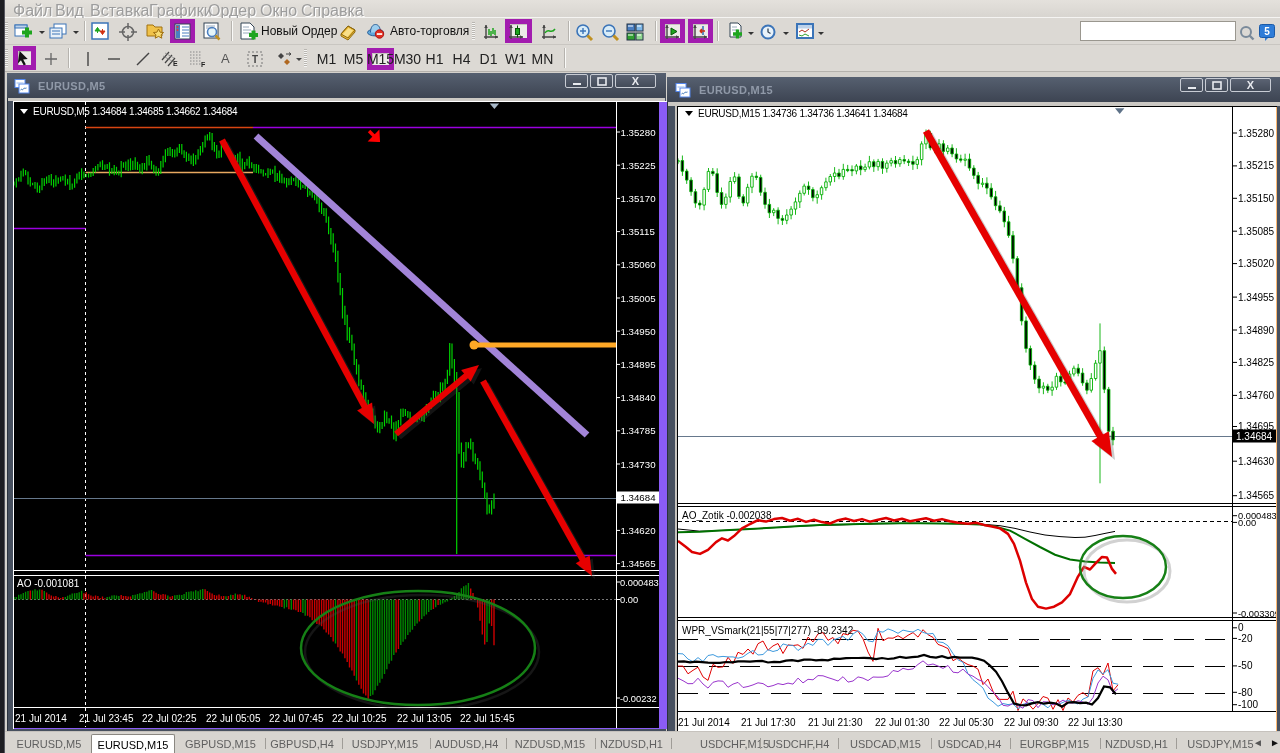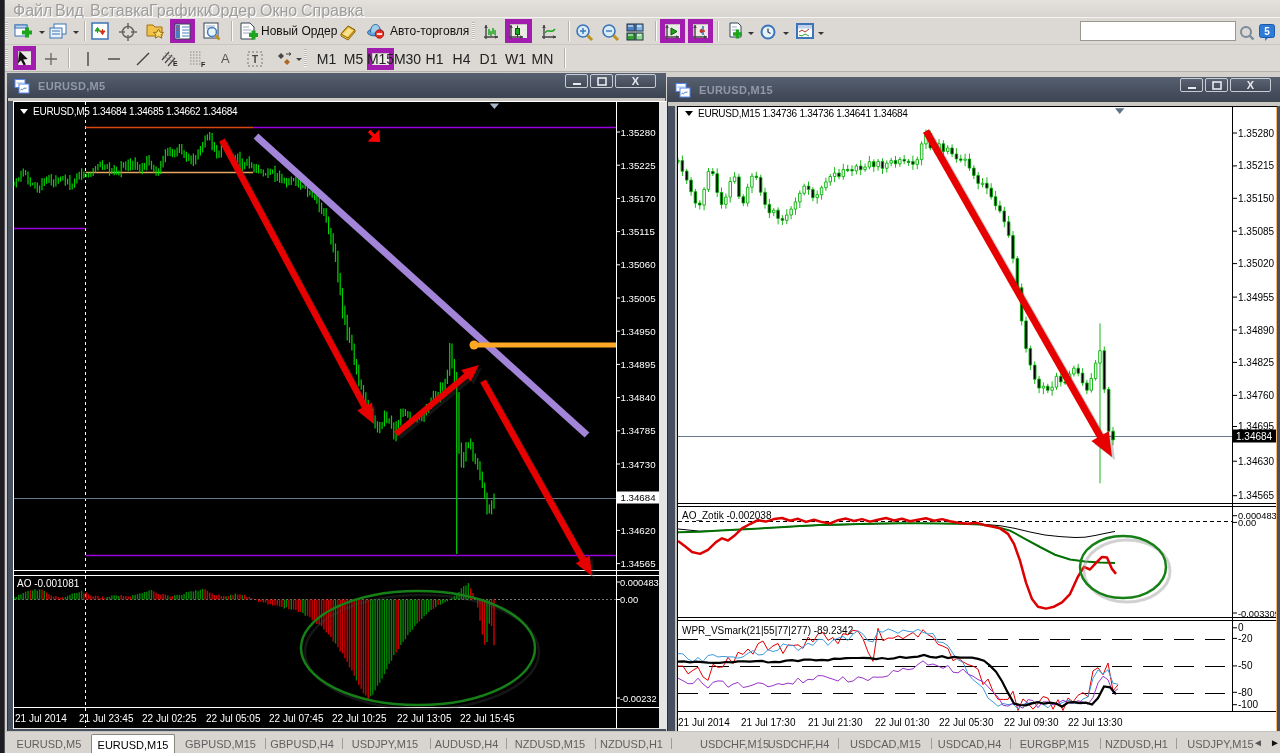--- a/index.html
+++ b/index.html
@@ -257,21 +257,21 @@
         </div>
         <div class="wbtn" style="left:583px;top:1px;width:23px">
           <svg width="10" height="9" viewBox="0 0 10 9" style="position:static">
             <rect x="1" y="1" width="8" height="7" fill="none" stroke="#E8EAEF" stroke-width="1.6"></rect>
           </svg>
         </div>
         <div class="wbtn" style="left:608px;top:1px;width:41px">
           <span class="wg" style="font-size:11px">X</span>
         </div>
         <div style="position:absolute;left:1px;top:25px;width:657px;height:3px;background:#CBC8C3"></div>
-        <div style="position:absolute;left:6px;top:28px;width:728px;height:628px;background:#e5e5e5;border:1px solid #fff;border-bottom:none">
+        <div style="position:absolute;left:6px;top:28px;width:728px;height:628px;background:#8b5cf6;border:1px solid #fff;border-bottom:none">
           <svg style="left:0;top:0" width="645" height="626" viewBox="14 102 645 626">
             <rect x="13" y="99" width="647" height="630" fill="#000"></rect>
             <path d="M616.5 100V728" stroke="#fff" stroke-width="1"></path>
             <path d="M85.5 102V727" stroke="#fff" stroke-width="1" stroke-dasharray="3,3"></path>
             <path d="M253 127.5H616" stroke="#9A00E0" stroke-width="1.5"></path>
             <path d="M85.5 127.5H253" stroke="#D84512" stroke-width="1.5"></path>
             <path d="M85.5 172.5H253" stroke="#E8A860" stroke-width="1.5"></path>
             <path d="M14 228.5H85.5" stroke="#9A00E0" stroke-width="1.5"></path>
             <path d="M14 498.5H616" stroke="#66788C" stroke-width="1"></path>
             <path d="M85.5 555.5H616" stroke="#9A00E0" stroke-width="1.5"></path>

